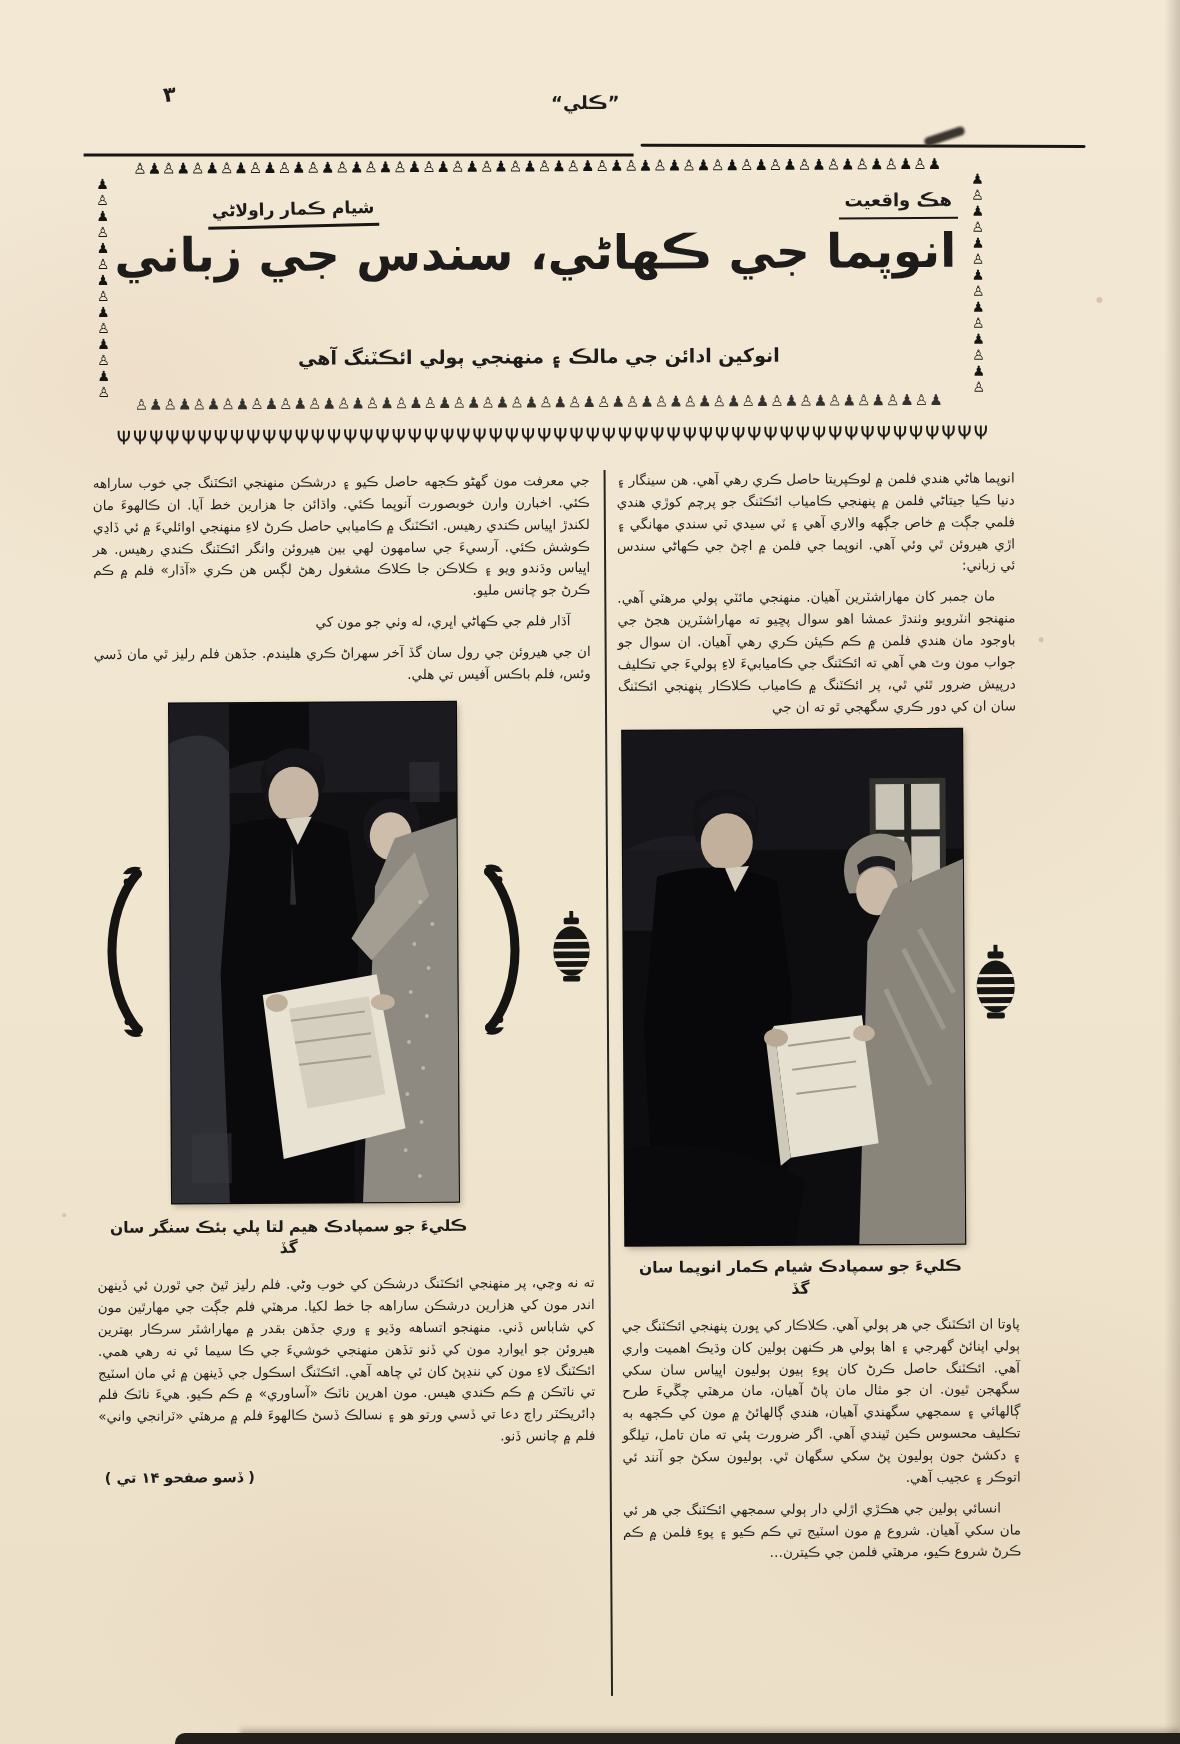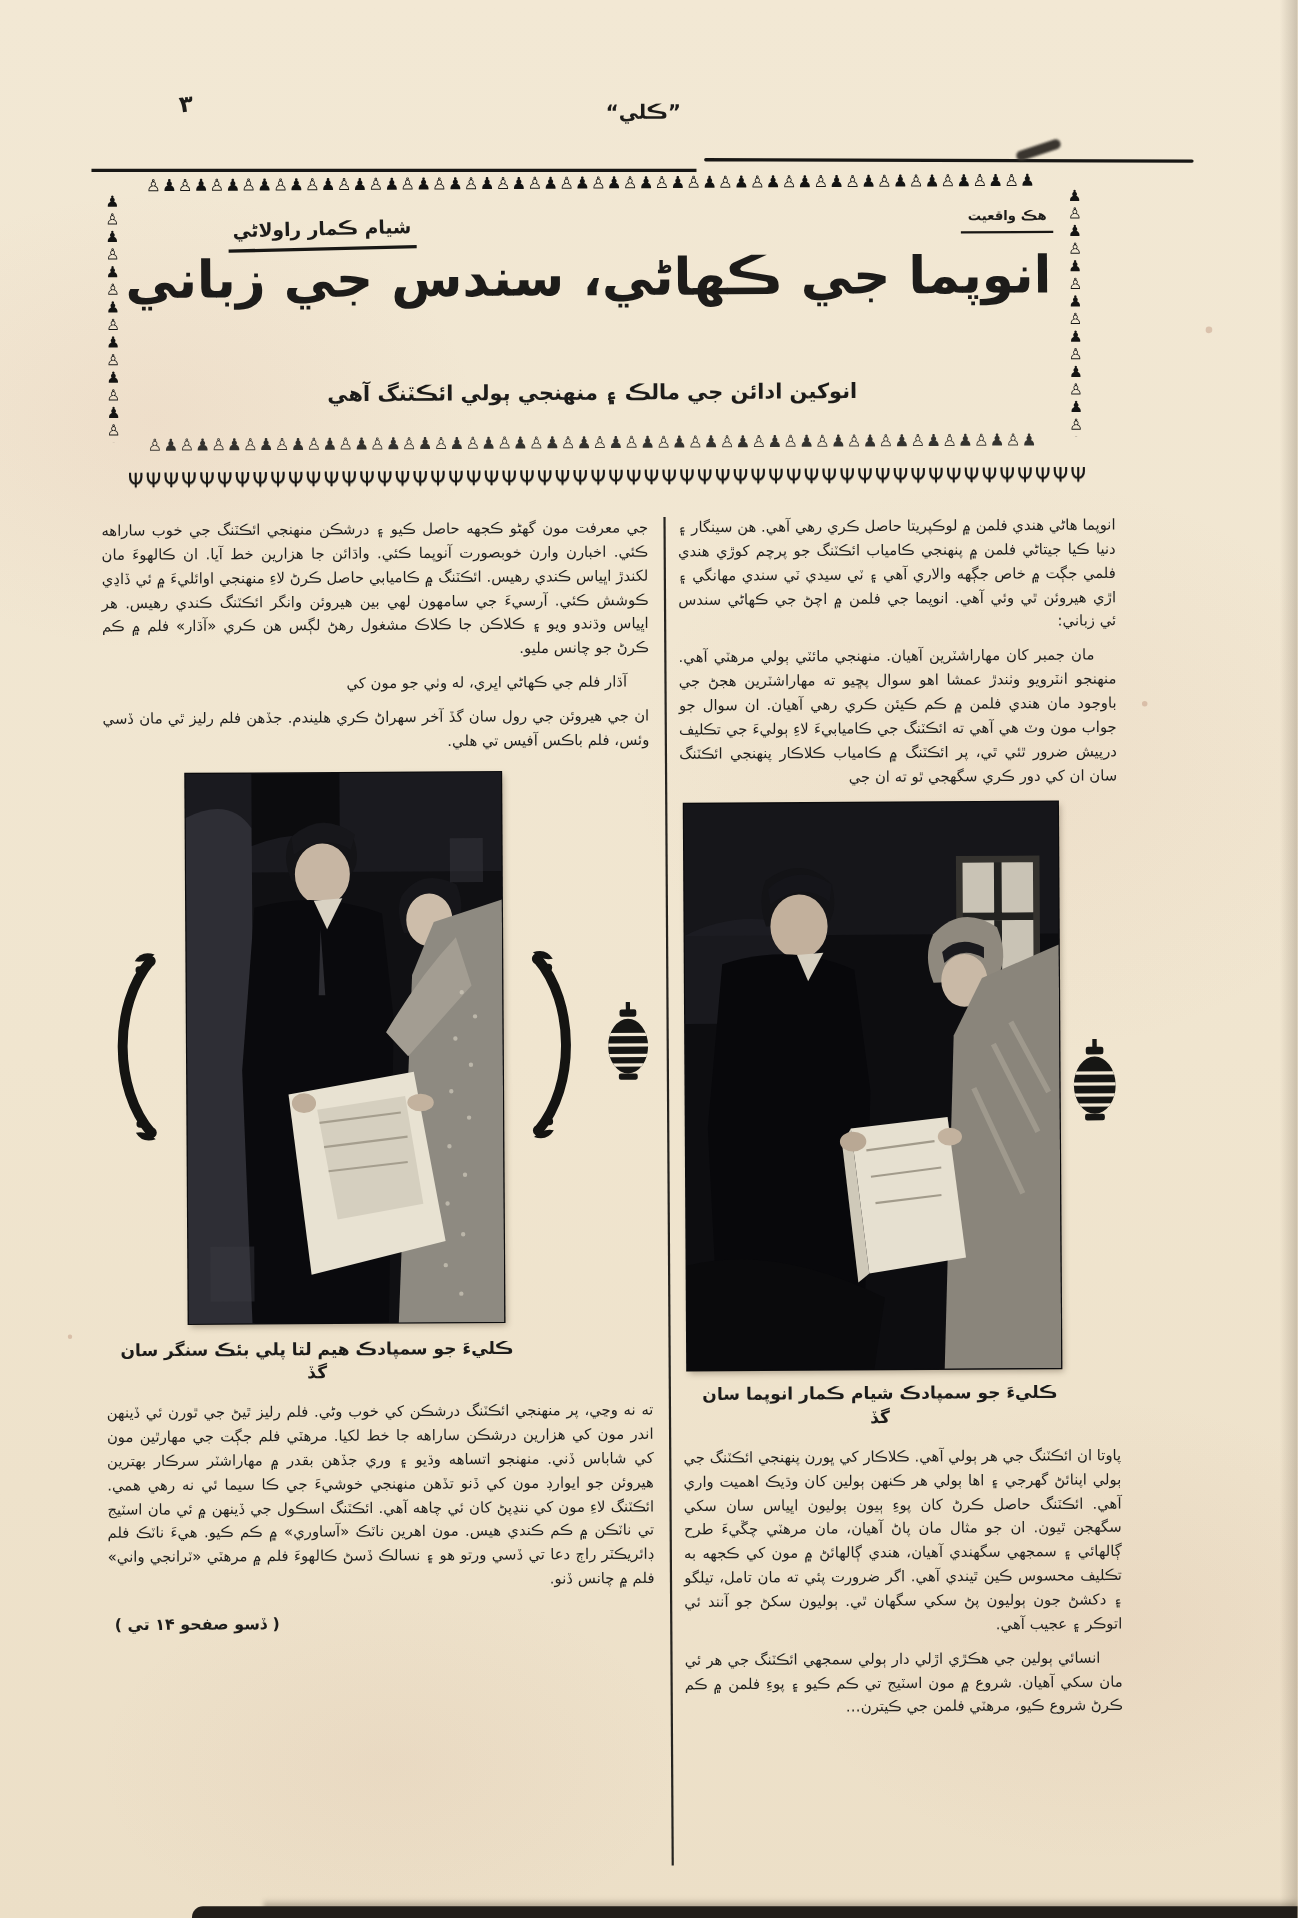--- a/index.html
+++ b/index.html
@@ -29,21 +29,21 @@
   
   .hbox{position:absolute;top:163px;left:100px;width:884px;height:240px;}
   .orn-row{position:absolute;left:10px;right:10px;height:20px;overflow:hidden;white-space:nowrap;
            font-size:15px;line-height:18px;letter-spacing:1px;color:#141413;text-align:center;}
   .orn-top{top:-6px;}
   .orn-bottom{bottom:-10px;opacity:.85;}
   .orn-col{position:absolute;top:10px;bottom:4px;width:17px;overflow:hidden;
            font-size:14px;line-height:16px;word-break:break-all;color:#141413;}
   .orn-left{left:-4px;}
   .orn-right{right:-4px;}
-  .kicker{position:absolute;top:28px;right:22px;font-size:12px;font-weight:600;
+  .kicker{position:absolute;top:28px;right:22px;font-size:18px;font-weight:600;
           border-bottom:2px solid #181715;padding:0 6px 7px;}
   .byline{position:absolute;top:34px;left:112px;font-size:17px;font-weight:600;
           border-bottom:3px solid #181715;padding:0 4px 6px;transform:rotate(-1deg);}
   .headline{position:absolute;top:62px;left:24px;right:24px;text-align:center;
             font-size:47px;font-weight:bold;white-space:nowrap;}
   .subhead{position:absolute;top:182px;left:0;right:0;text-align:center;font-size:19px;font-weight:600;}
 
   .tulip-row{position:absolute;top:424px;left:90px;width:932px;height:34px;overflow:hidden;
              white-space:nowrap;font-size:18px;letter-spacing:2px;color:#181715;text-align:center;
              text-shadow:0 1px 0 rgba(20,20,20,.35);}

